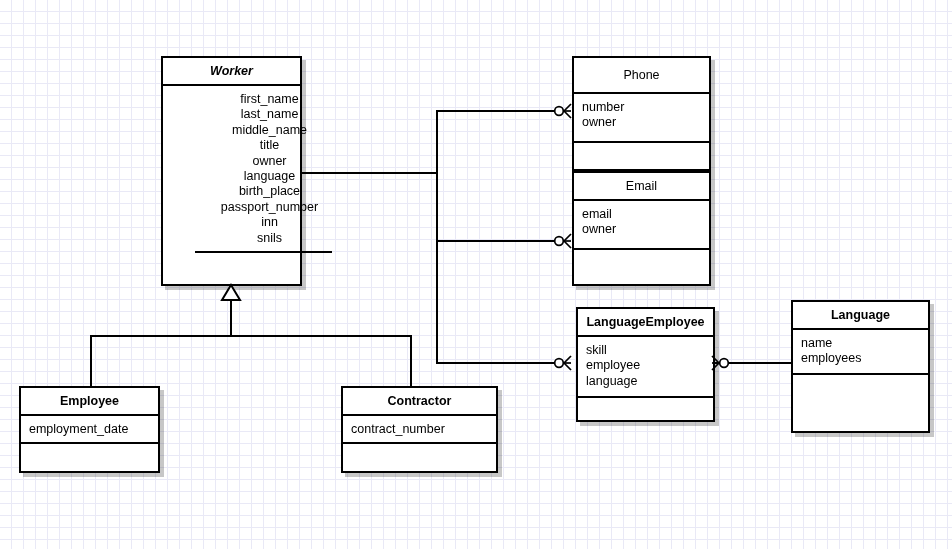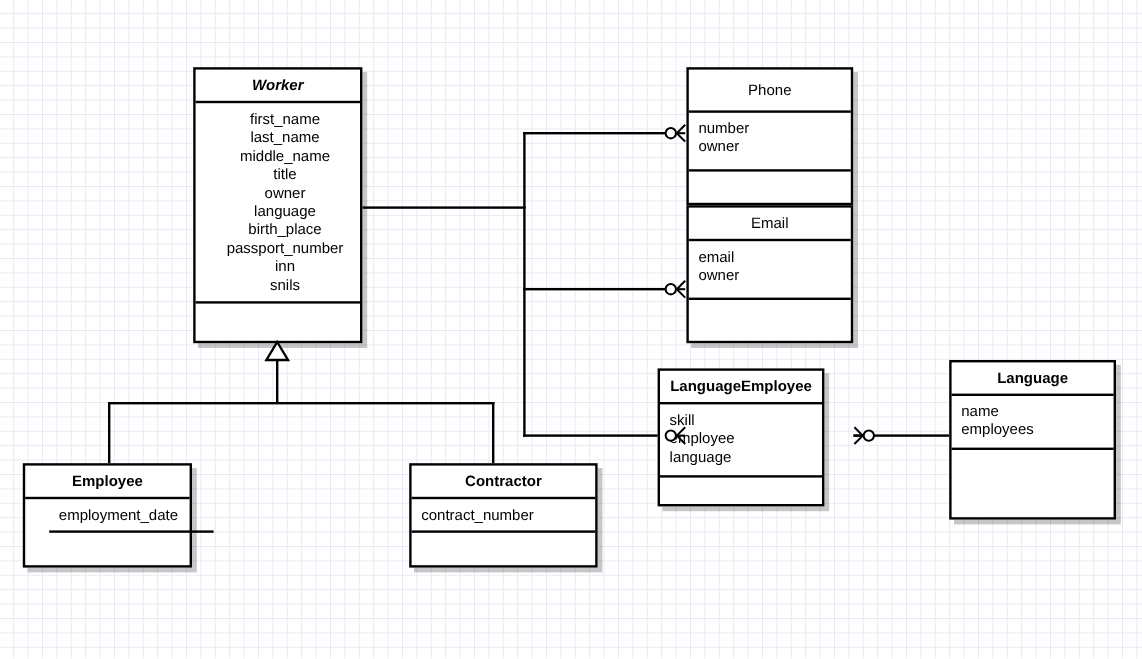--- a/index.html
+++ b/index.html
@@ -47,21 +47,21 @@
 
   .uml-attrs {
     box-sizing: border-box;
     width: 100%;
     border-bottom: 2px solid #000000;
     padding: 6px 8px 4px 8px;
     font-size: 12.5px;
     line-height: 15.4px;
     color: #000000;
   }
-  .uml-attrs.center { text-align: center; padding-left: 16px; padding-right: 4px; }
+  .uml-attrs.center { text-align: center; padding-left: 16px; padding-right: 4px; margin-left: 32px; }
   .uml-attrs.left   { text-align: left; }
   .uml-attr { white-space: nowrap; }
 
   .uml-methods {
     box-sizing: border-box;
     width: 100%;
     font-size: 12.5px;
   }
 
   
@@ -169,42 +169,42 @@
 
   <div class="uml-class" style="left:572px; top:171px; width:139px; height:115px;">
     <div class="uml-title" style="height:28px;">Email</div>
     <div class="uml-attrs left" style="height:49px;">
       <div class="uml-attr">email</div>
       <div class="uml-attr">owner</div>
     </div>
     <div class="uml-methods" style="height:34px;"></div>
   </div>
 
-  <div class="uml-class" style="left:548px; top:307px; width:139px; height:115px;">
+  <div class="uml-class" style="left:576px; top:307px; width:139px; height:115px;">
     <div class="uml-title bold" style="height:28px;">LanguageEmployee</div>
     <div class="uml-attrs left" style="height:61px;">
       <div class="uml-attr">skill</div>
       <div class="uml-attr">employee</div>
       <div class="uml-attr">language</div>
     </div>
     <div class="uml-methods" style="height:22px;"></div>
   </div>
 
   <div class="uml-class" style="left:791px; top:300px; width:139px; height:133px;">
     <div class="uml-title bold" style="height:28px;">Language</div>
     <div class="uml-attrs left" style="height:45px;">
       <div class="uml-attr">name</div>
       <div class="uml-attr">employees</div>
     </div>
     <div class="uml-methods" style="height:56px;"></div>
   </div>
 
   <div class="uml-class" style="left:19px; top:386px; width:141px; height:87px;">
     <div class="uml-title bold" style="height:28px;">Employee</div>
-    <div class="uml-attrs left" style="height:28px;margin-left:20px;">
+    <div class="uml-attrs left" style="height:28px;">
       <div class="uml-attr">employment_date</div>
     </div>
     <div class="uml-methods" style="height:27px;"></div>
   </div>
 
   <div class="uml-class" style="left:341px; top:386px; width:157px; height:87px;">
     <div class="uml-title bold" style="height:28px;">Contractor</div>
     <div class="uml-attrs left" style="height:28px;">
       <div class="uml-attr">contract_number</div>
     </div>

